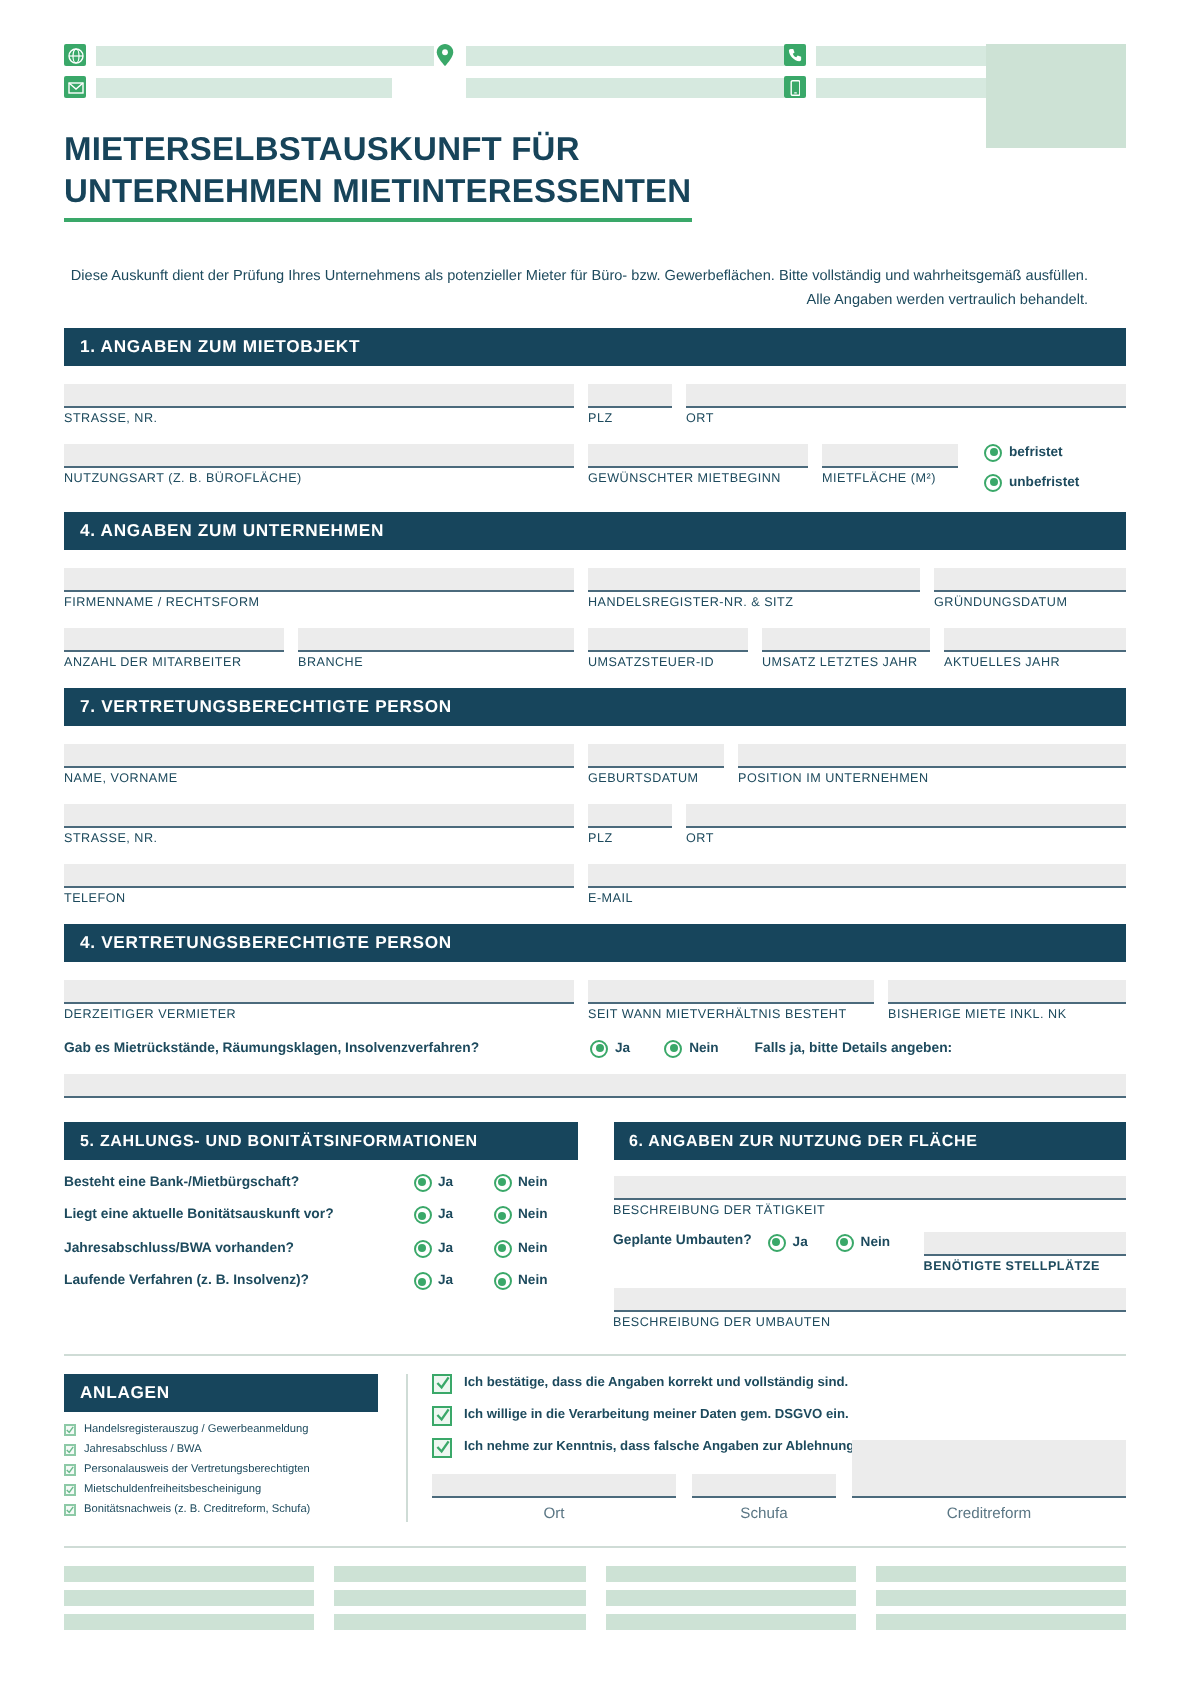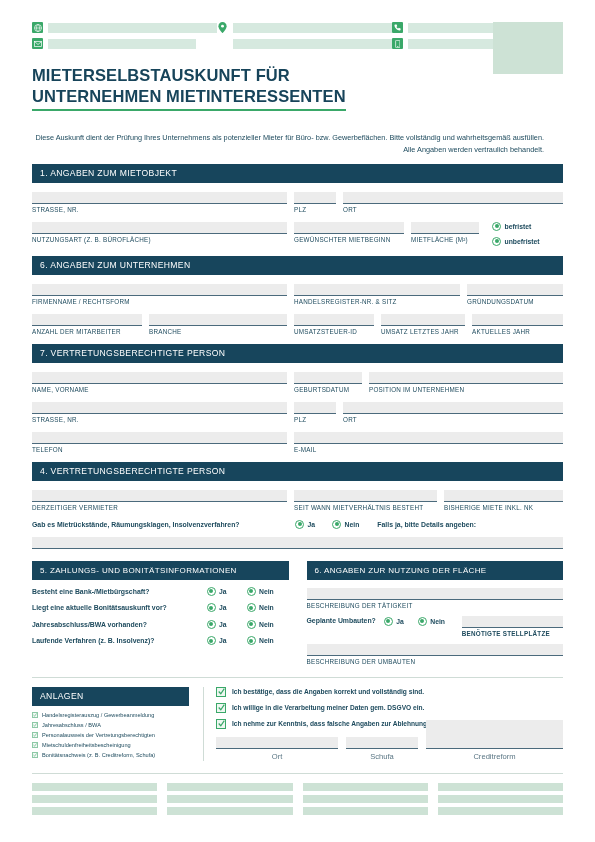--- a/index.html
+++ b/index.html
@@ -46,21 +46,21 @@
   h1 .l2{display:block;border-bottom:2.5px solid #3aa869;padding-bottom:2px;width:max-content;}
   .intro{
     margin-top:21px;font-size:7.3px;line-height:1.55;color:#1d4a5d;
     max-width:512px;
     text-align:right;
   }
 
   
   .sec-bar{
     background:#17455c;color:#ffffff;
-    font-size:8.6px;font-weight:normal;letter-spacing:.35px;
+    font-size:8.6px;font-weight:bold;letter-spacing:.35px;
     padding:4px 8px 4px 8px;
     margin-top:9px;
     height:11px;line-height:11px;
     box-sizing:content-box;
   }
   .sec-bar.sm{font-size:8px;}
 
   
   .fields{display:flex;gap:7px;margin-top:9px;}
   .fld{display:flex;flex-direction:column;}
@@ -236,21 +236,21 @@
       </div>
       <div class="radio-item">
         <span class="radio">
             <i></i>
           </span>
         <span>unbefristet</span>
       </div>
     </div>
   </div>
 
-  <div class="sec-bar">6. ANGABEN ZUM UNTERNEHMEN</div>
+  <div class="sec-bar">4. ANGABEN ZUM UNTERNEHMEN</div>
   <div class="fields">
     <div class="fld" style="width:255px">
       <div class="inp"></div>
       <div class="lbl">FIRMENNAME / RECHTSFORM</div>
     </div>
     <div class="fld" style="width:166px">
       <div class="inp"></div>
       <div class="lbl">HANDELSREGISTER-NR. &amp; SITZ</div>
     </div>
     <div class="fld" style="flex:1 1 auto">

